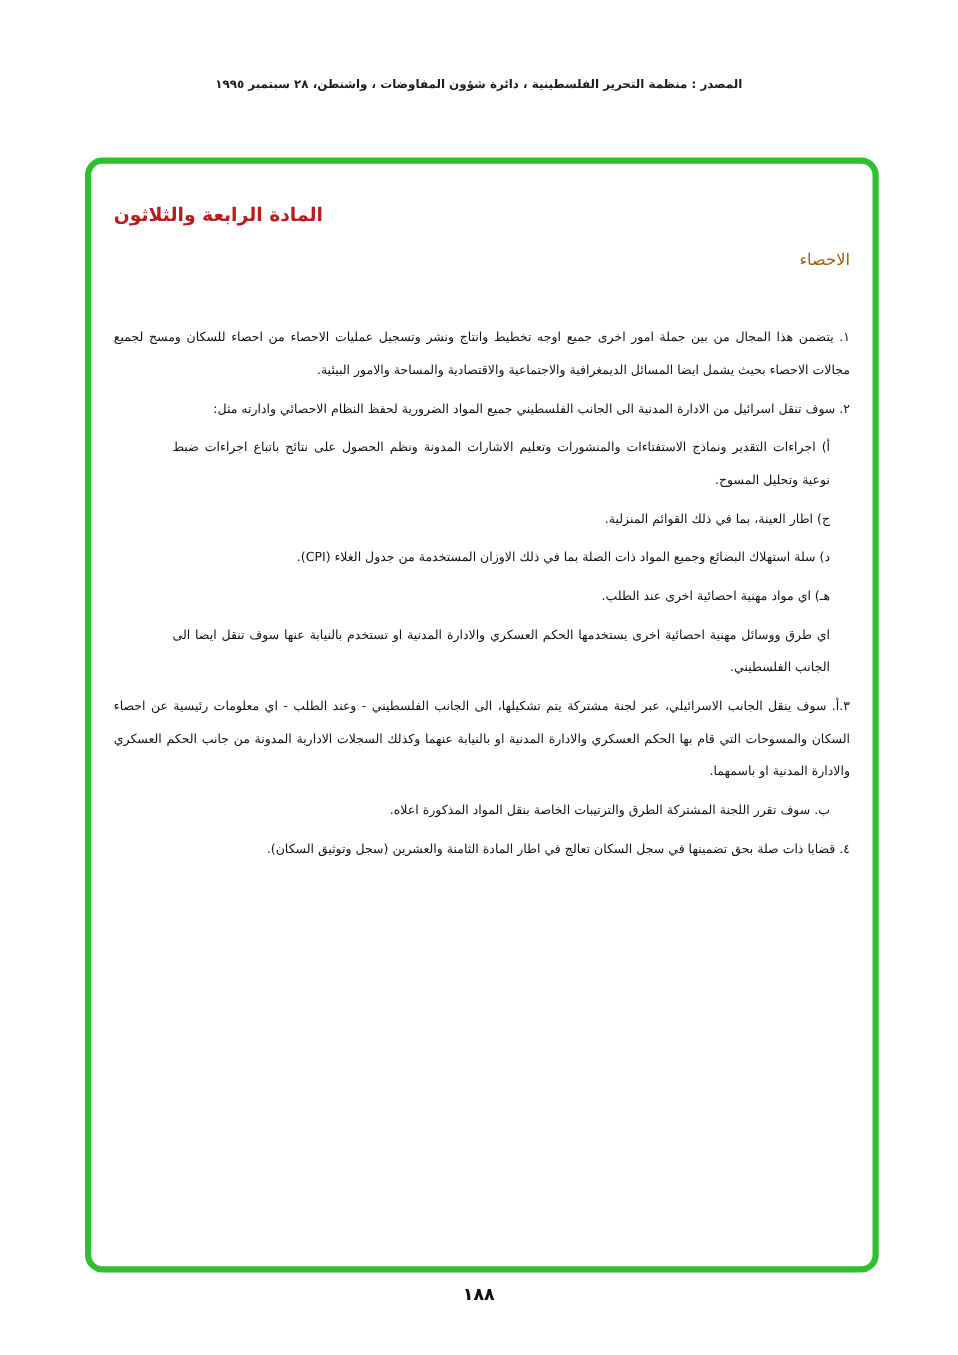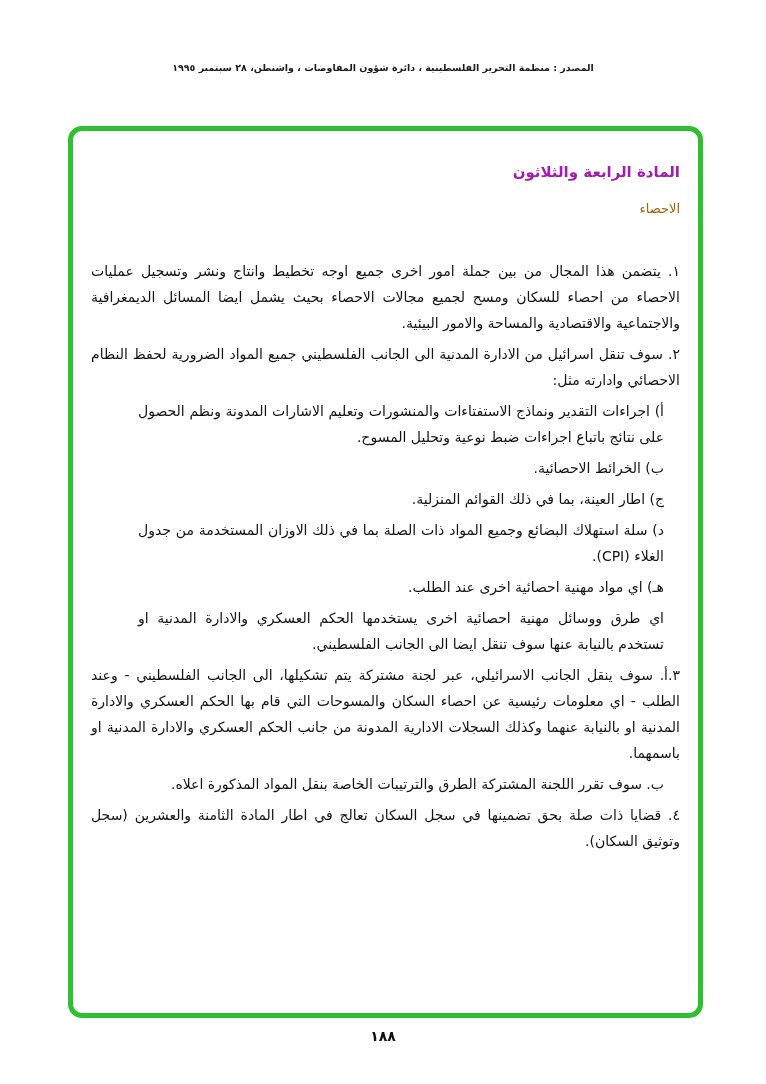--- a/index.html
+++ b/index.html
@@ -45,35 +45,35 @@
     height: 892px;
     box-sizing: border-box;
     border: 5px solid #2fbf2f; 
     border-radius: 14px;
     background: #ffffff;
     padding: 32px 18px 0 18px;
   }
   .article-title {
     font-size: 15px;
     font-weight: bold;
-    text-align: right;
-    color: #a21caf;
+    text-align: left;
+    color: #b91c1c;
   }
   .article-subtitle {
     margin-top: 20px;
     font-size: 13px;
     text-align: right;
     color: #a16207;
   }
   .paragraphs {
     margin-top: 42px;
   }
   .para {
     margin: 0 0 5px 0;
-    font-size: 14px;
+    font-size: 10px;
     line-height: 26px;
     text-align: justify;
     color: #121212;
   }
   .level-1 {
     padding-right: 16px;
     margin-left: 47px;
   }
   .page-number {
     position: absolute;
@@ -96,21 +96,20 @@
   </div>
 
   <div class="content-box" style="border-color: rgb(47, 191, 47);">
     <div class="article-title">المادة الرابعة والثلاثون</div>
     <div class="article-subtitle">الاحصاء</div>
 
     <div class="paragraphs">
       <p class="para">١. يتضمن هذا المجال من بين جملة امور اخرى جميع اوجه تخطيط وانتاج ونشر وتسجيل عمليات الاحصاء من احصاء للسكان ومسح لجميع مجالات الاحصاء بحيث يشمل ايضا المسائل الديمغرافية والاجتماعية والاقتصادية والمساحة والامور البيئية.</p>
       <p class="para">٢. سوف تنقل اسرائيل من الادارة المدنية الى الجانب الفلسطيني جميع المواد الضرورية لحفظ النظام الاحصائي وادارته مثل:</p>
       <p class="para level-1">أ) اجراءات التقدير ونماذج الاستفتاءات والمنشورات وتعليم الاشارات المدونة ونظم الحصول على نتائج باتباع اجراءات ضبط نوعية وتحليل المسوح.</p>
-      <p class="para level-1">ب) الخرائط الاحصائية.</p>
       <p class="para level-1">ج) اطار العينة، بما في ذلك القوائم المنزلية.</p>
       <p class="para level-1">د) سلة استهلاك البضائع وجميع المواد ذات الصلة بما في ذلك الاوزان المستخدمة من جدول الغلاء (CPI).</p>
       <p class="para level-1">هـ) اي مواد مهنية احصائية اخرى عند الطلب.</p>
       <p class="para level-1">اي طرق ووسائل مهنية احصائية اخرى يستخدمها الحكم العسكري والادارة المدنية او تستخدم بالنيابة عنها سوف تنقل ايضا الى الجانب الفلسطيني.</p>
       <p class="para">٣.أ. سوف ينقل الجانب الاسرائيلي، عبر لجنة مشتركة يتم تشكيلها، الى الجانب الفلسطيني - وعند الطلب - اي معلومات رئيسية عن احصاء السكان والمسوحات التي قام بها الحكم العسكري والادارة المدنية او بالنيابة عنهما وكذلك السجلات الادارية المدونة من جانب الحكم العسكري والادارة المدنية او باسمهما.</p>
       <p class="para level-1">ب. سوف تقرر اللجنة المشتركة الطرق والترتيبات الخاصة بنقل المواد المذكورة اعلاه.</p>
       <p class="para">٤. قضايا ذات صلة بحق تضمينها في سجل السكان تعالج في اطار المادة الثامنة والعشرين (سجل وتوثيق السكان).</p>
     </div>
   </div>
 

